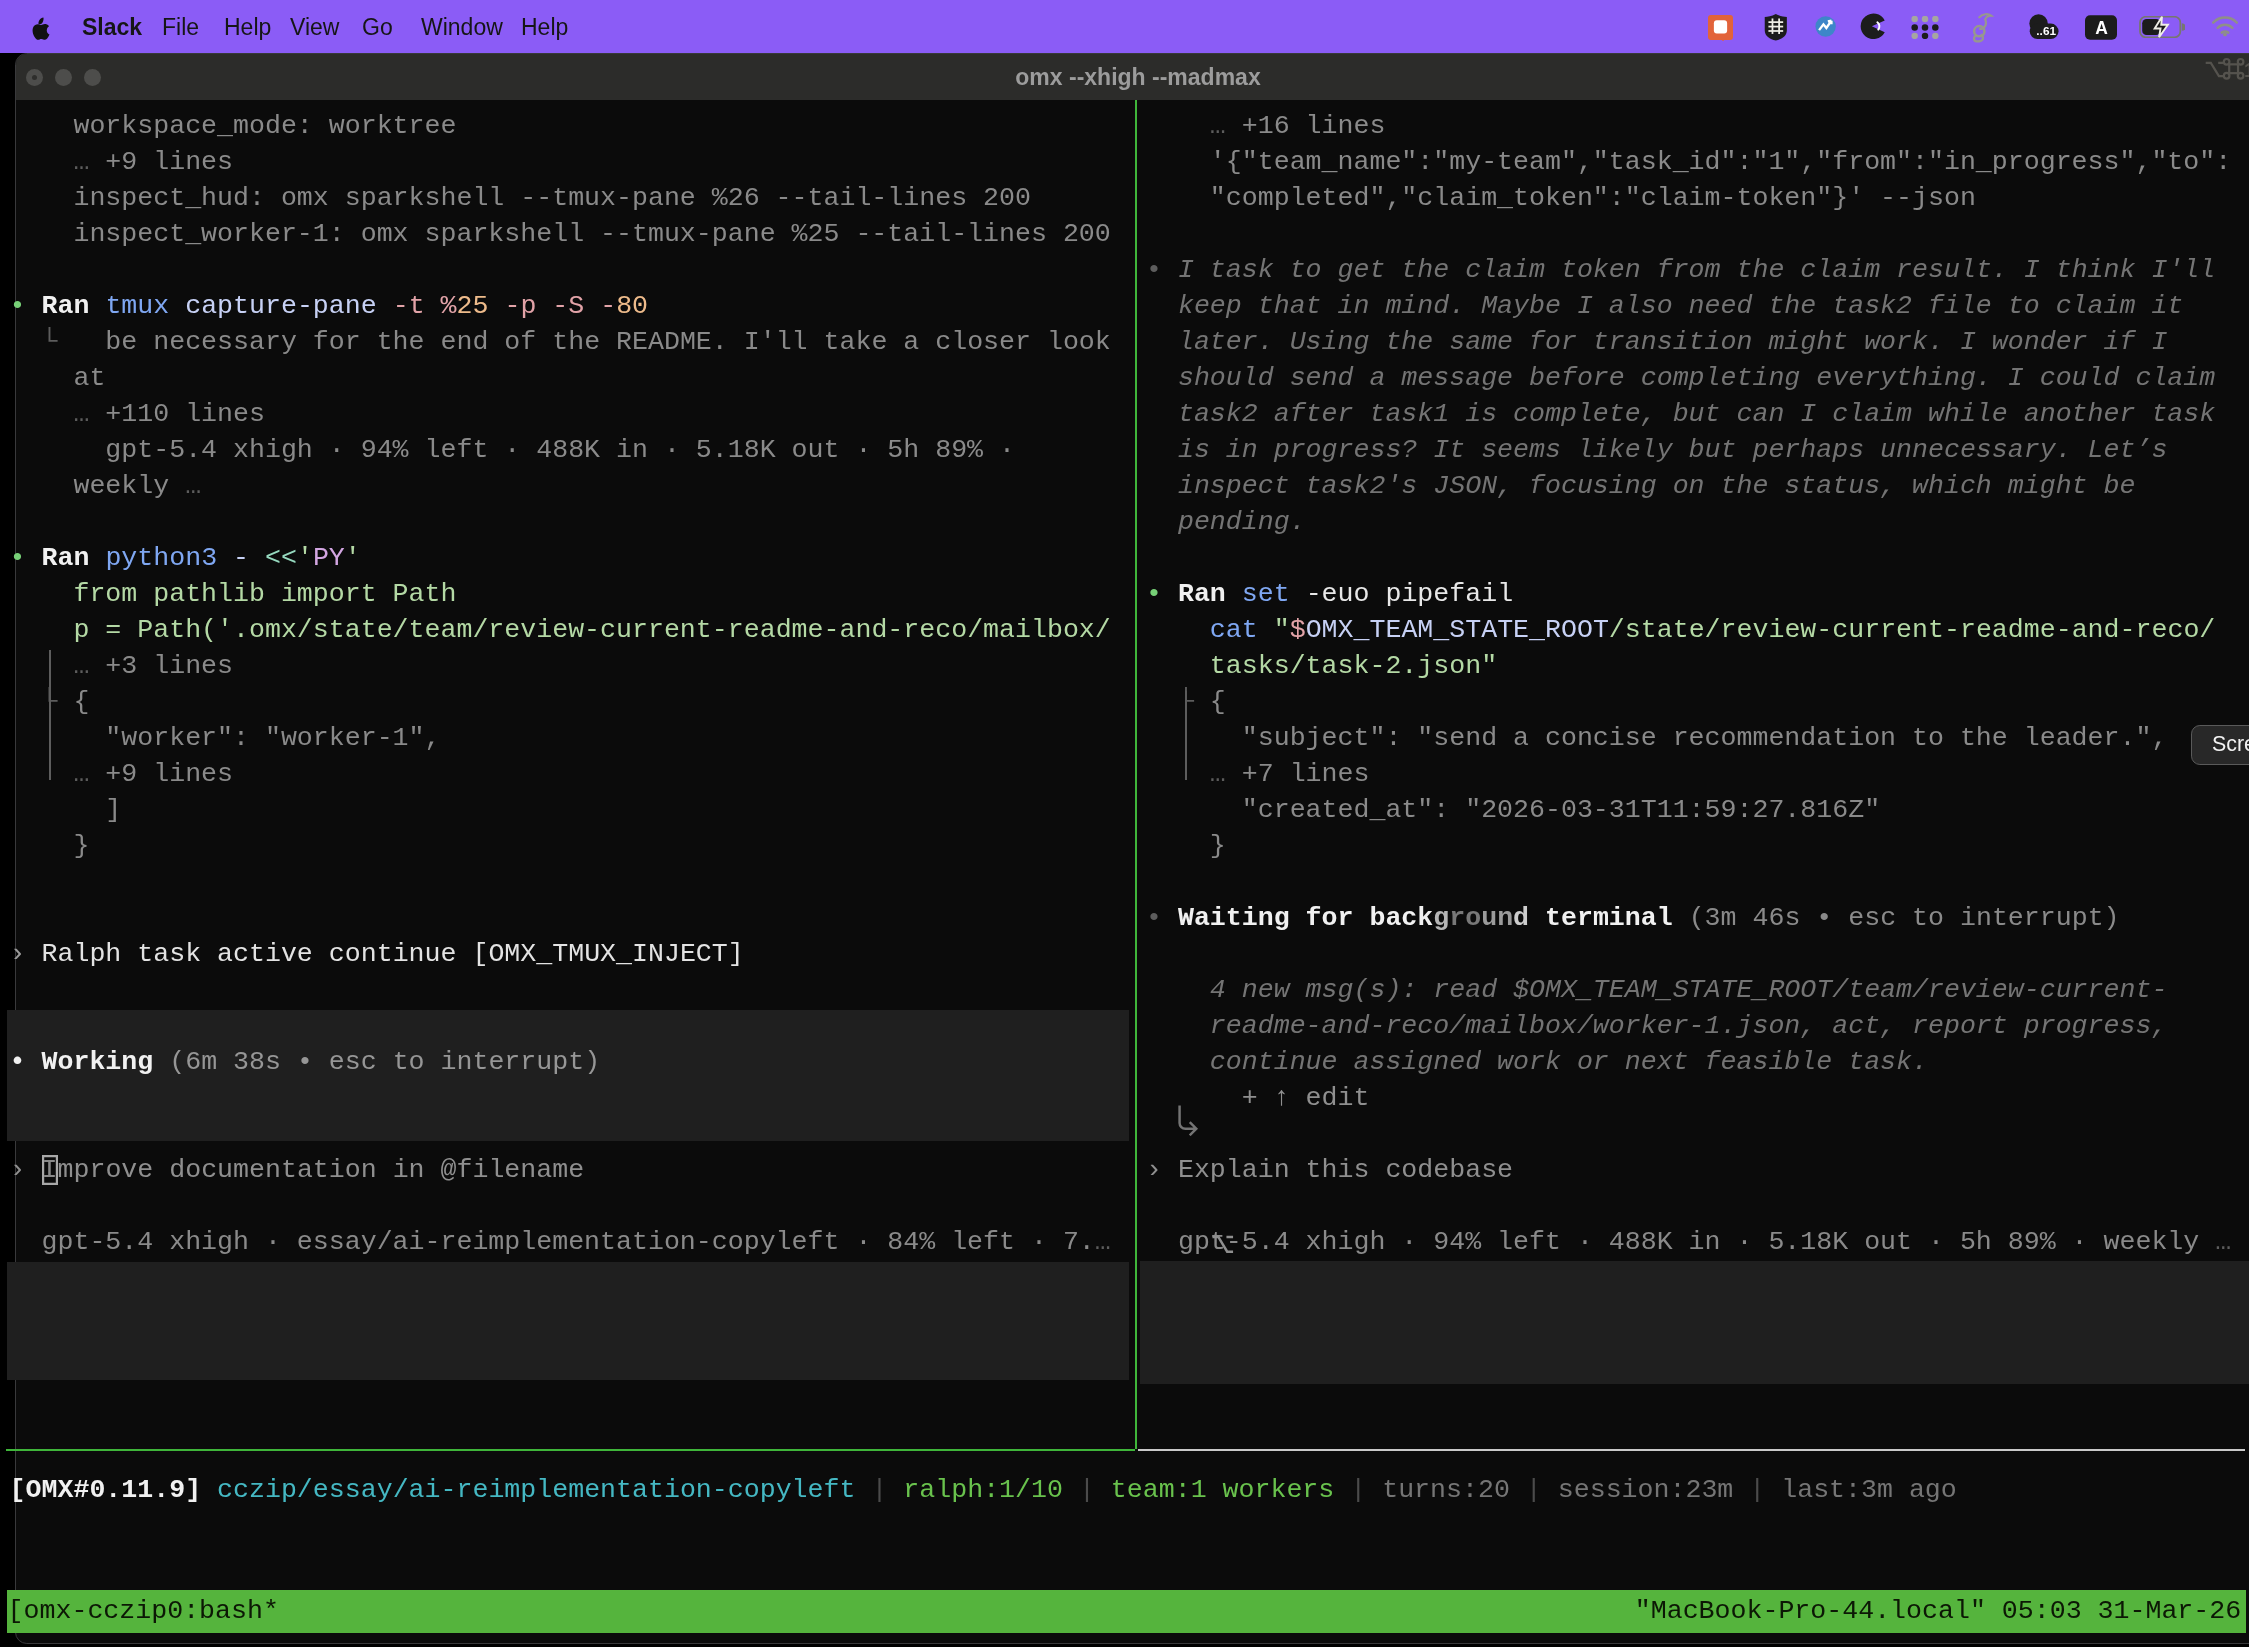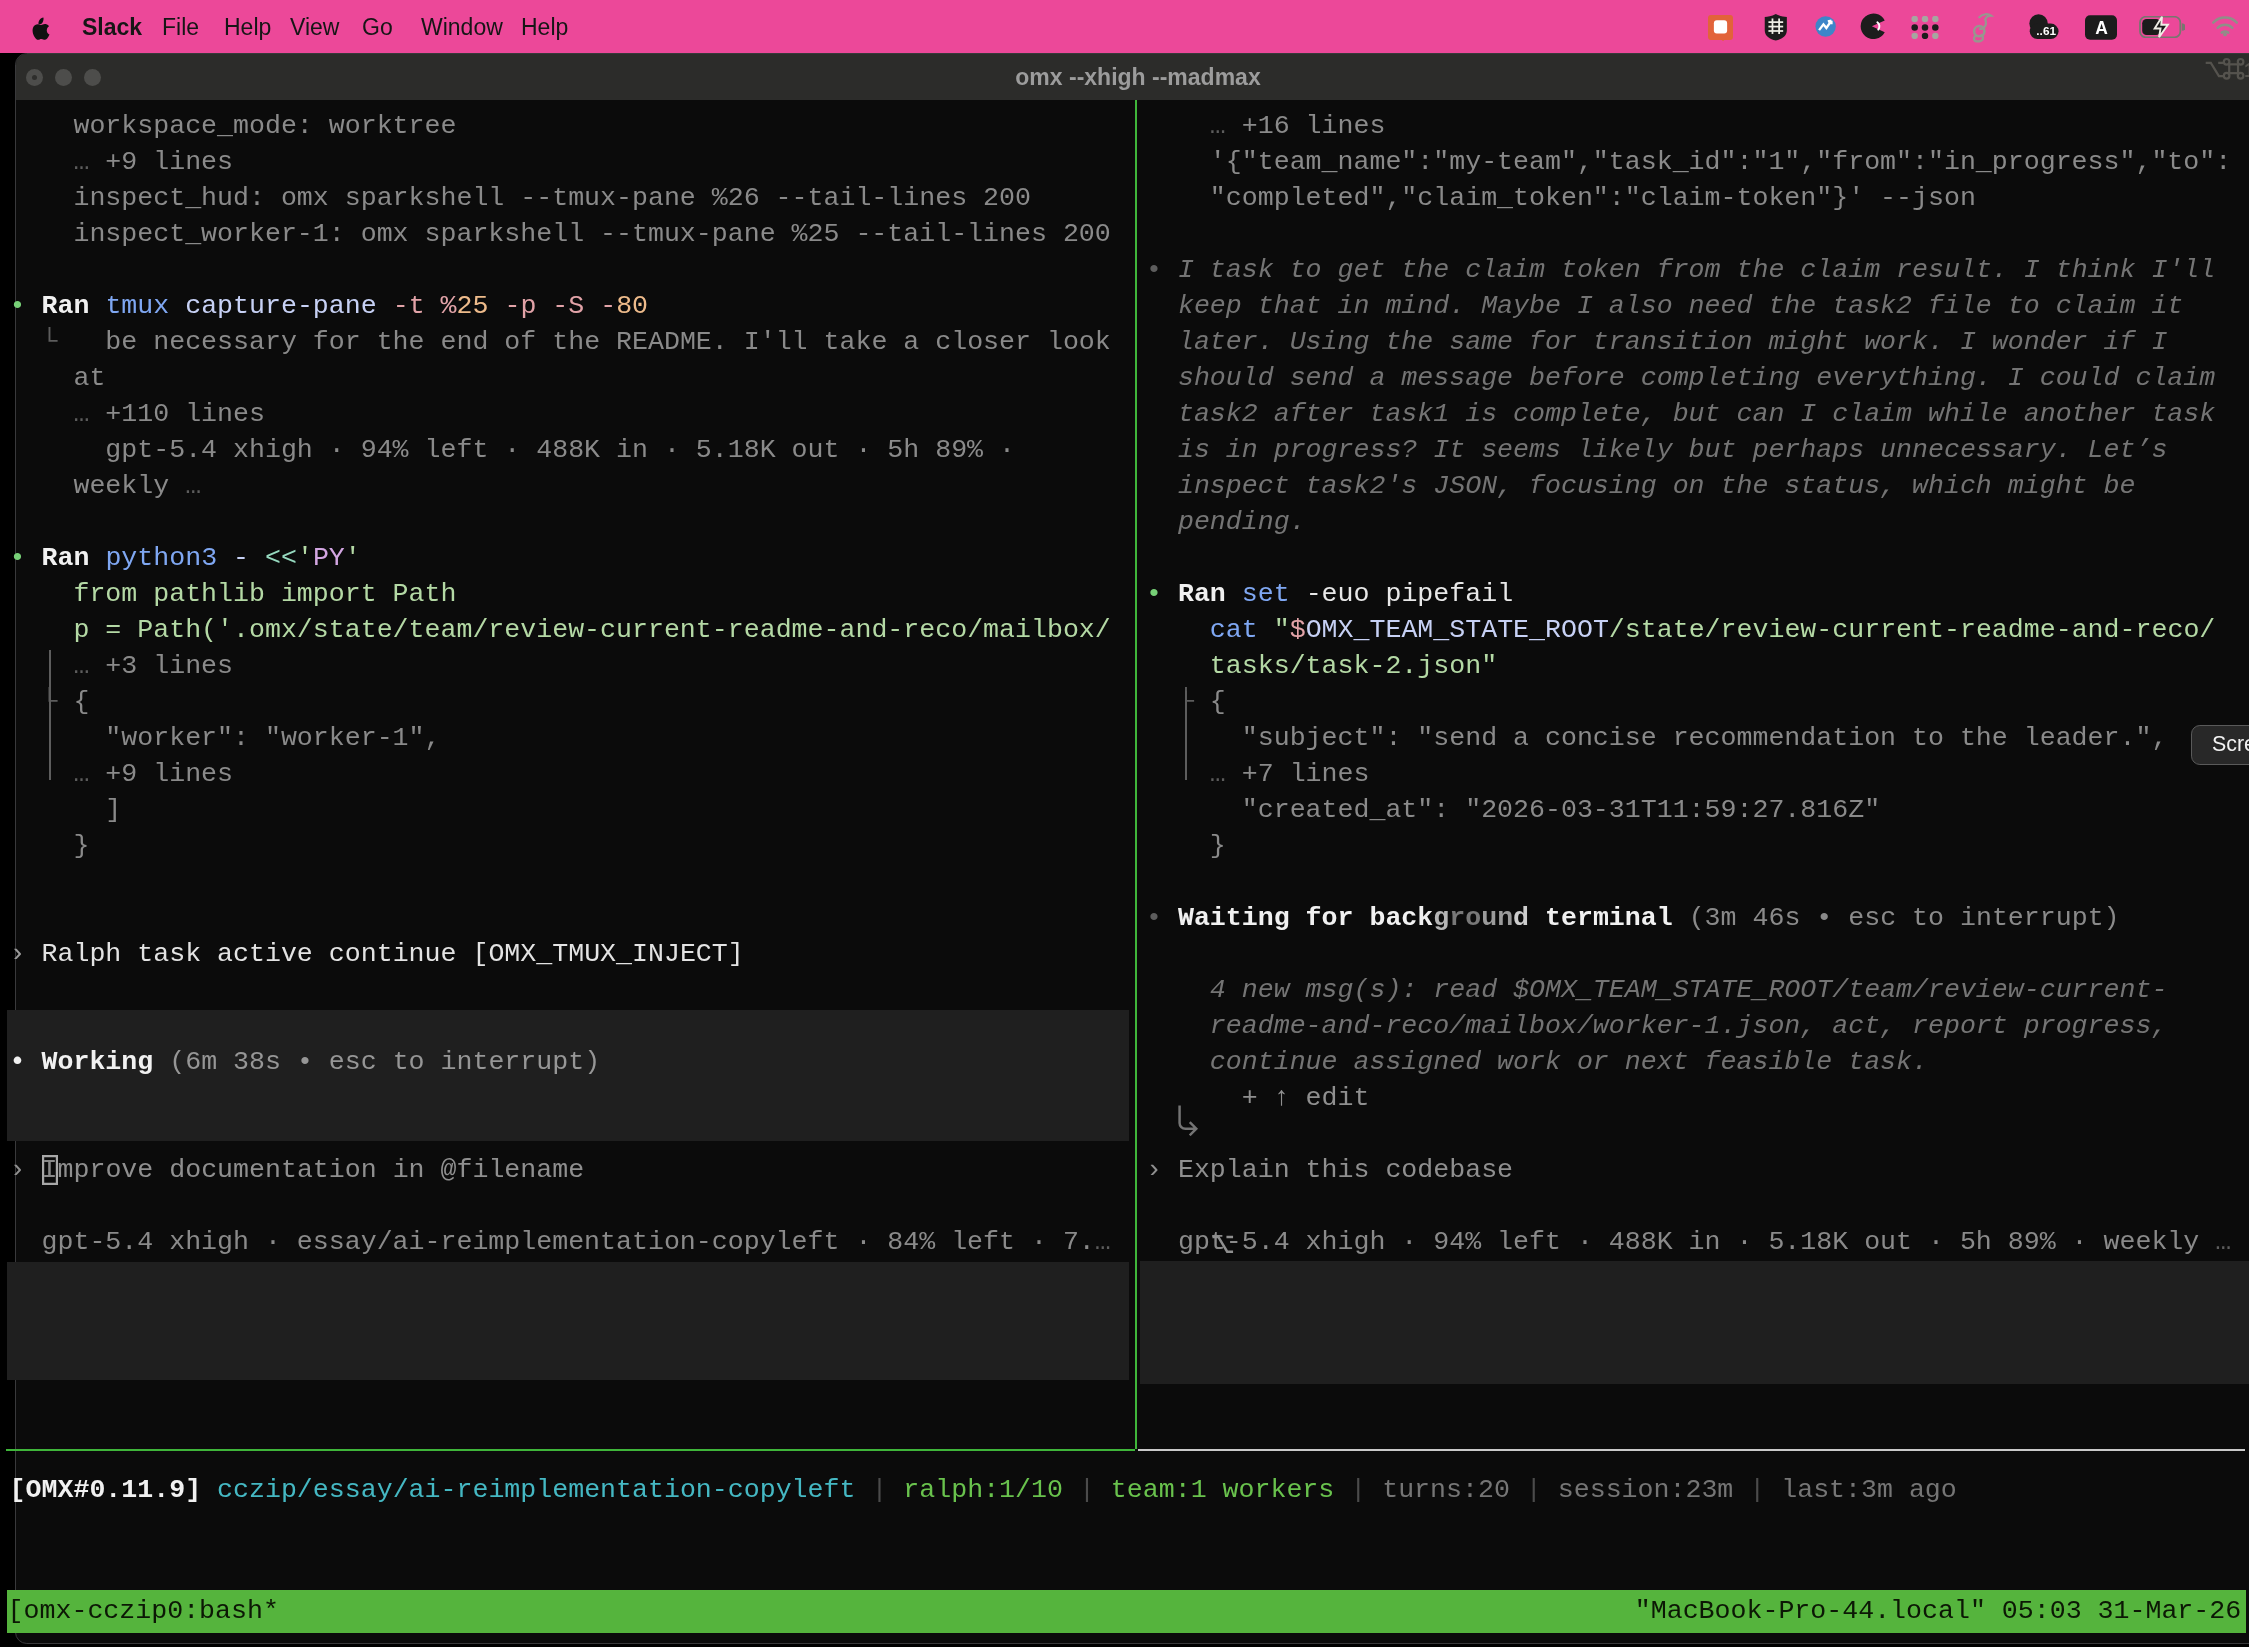--- a/index.html
+++ b/index.html
@@ -1,16 +1,16 @@
 <!DOCTYPE html>
 <html style="font-size:11.8px"><head><meta charset="utf-8"><style>
 html,body{margin:0;padding:0;background:#000;width:2250px;height:1648px;overflow:hidden}
 *{box-sizing:border-box}
 #stage{position:absolute;left:0;top:0;width:2250px;height:1648px;background:#000;font-family:"Liberation Mono",monospace}
-#menubar{position:absolute;left:0;top:0;width:2250px;height:53px;background:#ec4899;font-family:"Liberation Sans",sans-serif;color:#161616}
+#menubar{position:absolute;left:0;top:0;width:2250px;height:53px;background:#8b5cf6;font-family:"Liberation Sans",sans-serif;color:#161616}
 .mi{position:absolute;top:0;height:53px;line-height:55px;font-size:23px}
 #window{position:absolute;left:15px;top:53px;width:2246px;height:1591px;background:#0b0b0b;border:1.5px solid #39393b;border-radius:11.8px;overflow:hidden}
 #titlebar{position:absolute;left:0;top:0;width:100%;height:46px;background:#2c2c2a}
 .tl{position:absolute;top:14.8px;width:17px;height:17px;border-radius:50%;background:#4d4d4b}
 #title{position:absolute;left:0;top:0;width:100%;height:46px;line-height:46px;text-align:center;color:#9c9c9c;font-weight:bold;font-size:23px;font-family:"Liberation Sans",sans-serif}
 pre{margin:0;font-family:"Liberation Mono",monospace;font-size:26.6px;line-height:36px;white-space:pre;position:absolute}
 .box{position:absolute;background:#1f1f1f}.d{color:#5d5d5d}.w{color:#f1f1f1;font-weight:bold}
 .bl{color:#7fa7f2}.lv{color:#c7d1f5}.ro{color:#e2a3a8}.or{color:#eebb8b}
 .te{color:#96d9bf}.ma{color:#d3a6e2}.gr{color:#b4d9a5}
 .gb{color:#77d077}.it{color:#747474;font-style:italic}

